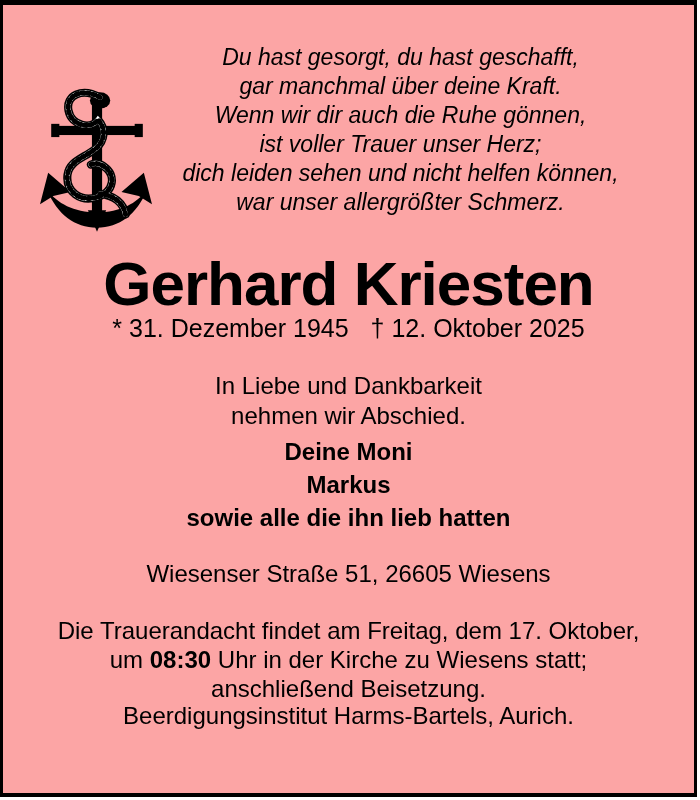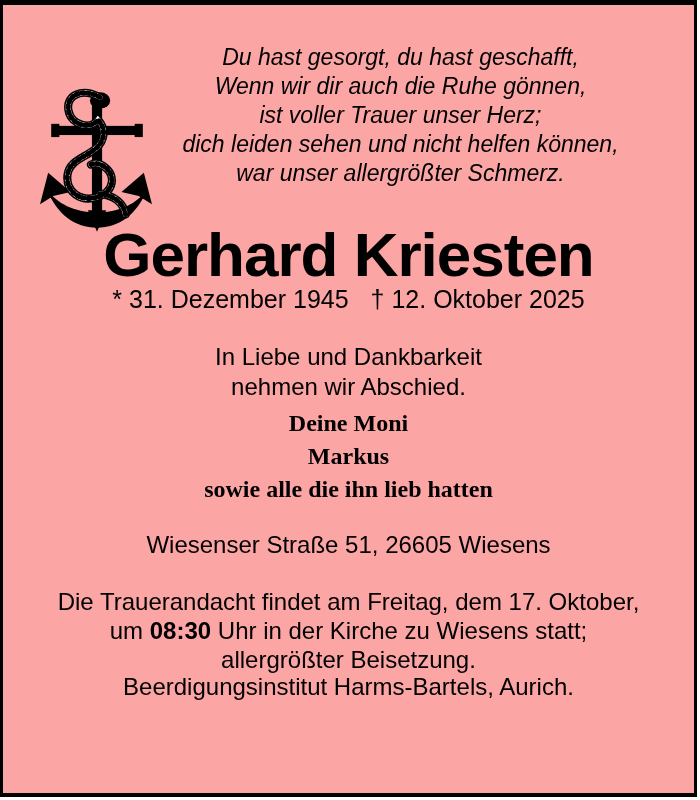--- a/index.html
+++ b/index.html
@@ -67,21 +67,20 @@
   }
   .mourners {
     margin-top: 5px;
     text-align: center;
     font-weight: bold;
     font-size: 24px;
   }
   .mourner-line {
     margin-top: 9px;
     line-height: 24px;
-    font-family: Liberation Serif, serif;
   }
   .address {
     margin-top: 31px;
     text-align: center;
     font-size: 24px;
     line-height: 25px;
   }
   .service {
     margin-top: 30px;
     text-align: center;
@@ -139,20 +138,21 @@
         <path d="M60,10 C42,0 26,8 29,23 C32,38 51,42 58,32
                  C66,41 65,52 56,60 C44,70 30,72 28,86
                  C26,103 41,113 57,108 C74,103 76,86 64,78
                  C60,75 55,74 51,76 M60,105 C74,106 83,114 85,125" stroke="#000" stroke-width="5" stroke-dasharray="2 3.5"></path>
       </g>
     </svg>
   </div>
 
   <div class="poem">
     <div>Du hast gesorgt, du hast geschafft,</div>
+    <div>gar manchmal über deine Kraft.</div>
     <div>Wenn wir dir auch die Ruhe gönnen,</div>
     <div>ist voller Trauer unser Herz;</div>
     <div>dich leiden sehen und nicht helfen können,</div>
     <div>war unser allergrößter Schmerz.</div>
   </div>
 
   <div class="name">Gerhard Kriesten</div>
 
   <div class="dates">
     <span class="birth">* 31. Dezember 1945</span><span class="death">† 12. Oktober 2025</span>
@@ -167,19 +167,19 @@
     <div class="mourner-line">Deine Moni</div>
     <div class="mourner-line">Markus</div>
     <div class="mourner-line">sowie alle die ihn lieb hatten</div>
   </div>
 
   <div class="address">Wiesenser Straße 51, 26605 Wiesens</div>
 
   <div class="service">
     <div>Die Trauerandacht findet am Freitag, dem 17. Oktober,</div>
     <div><span>um </span><span class="time">08:30</span><span> Uhr in der Kirche zu Wiesens statt;</span></div>
-    <div>allergrößter Beisetzung.</div>
+    <div>anschließend Beisetzung.</div>
   </div>
 
 
   <div class="funeral-home">Beerdigungsinstitut Harms-Bartels, Aurich.</div>
 
 </div>
 
 </body></html>

